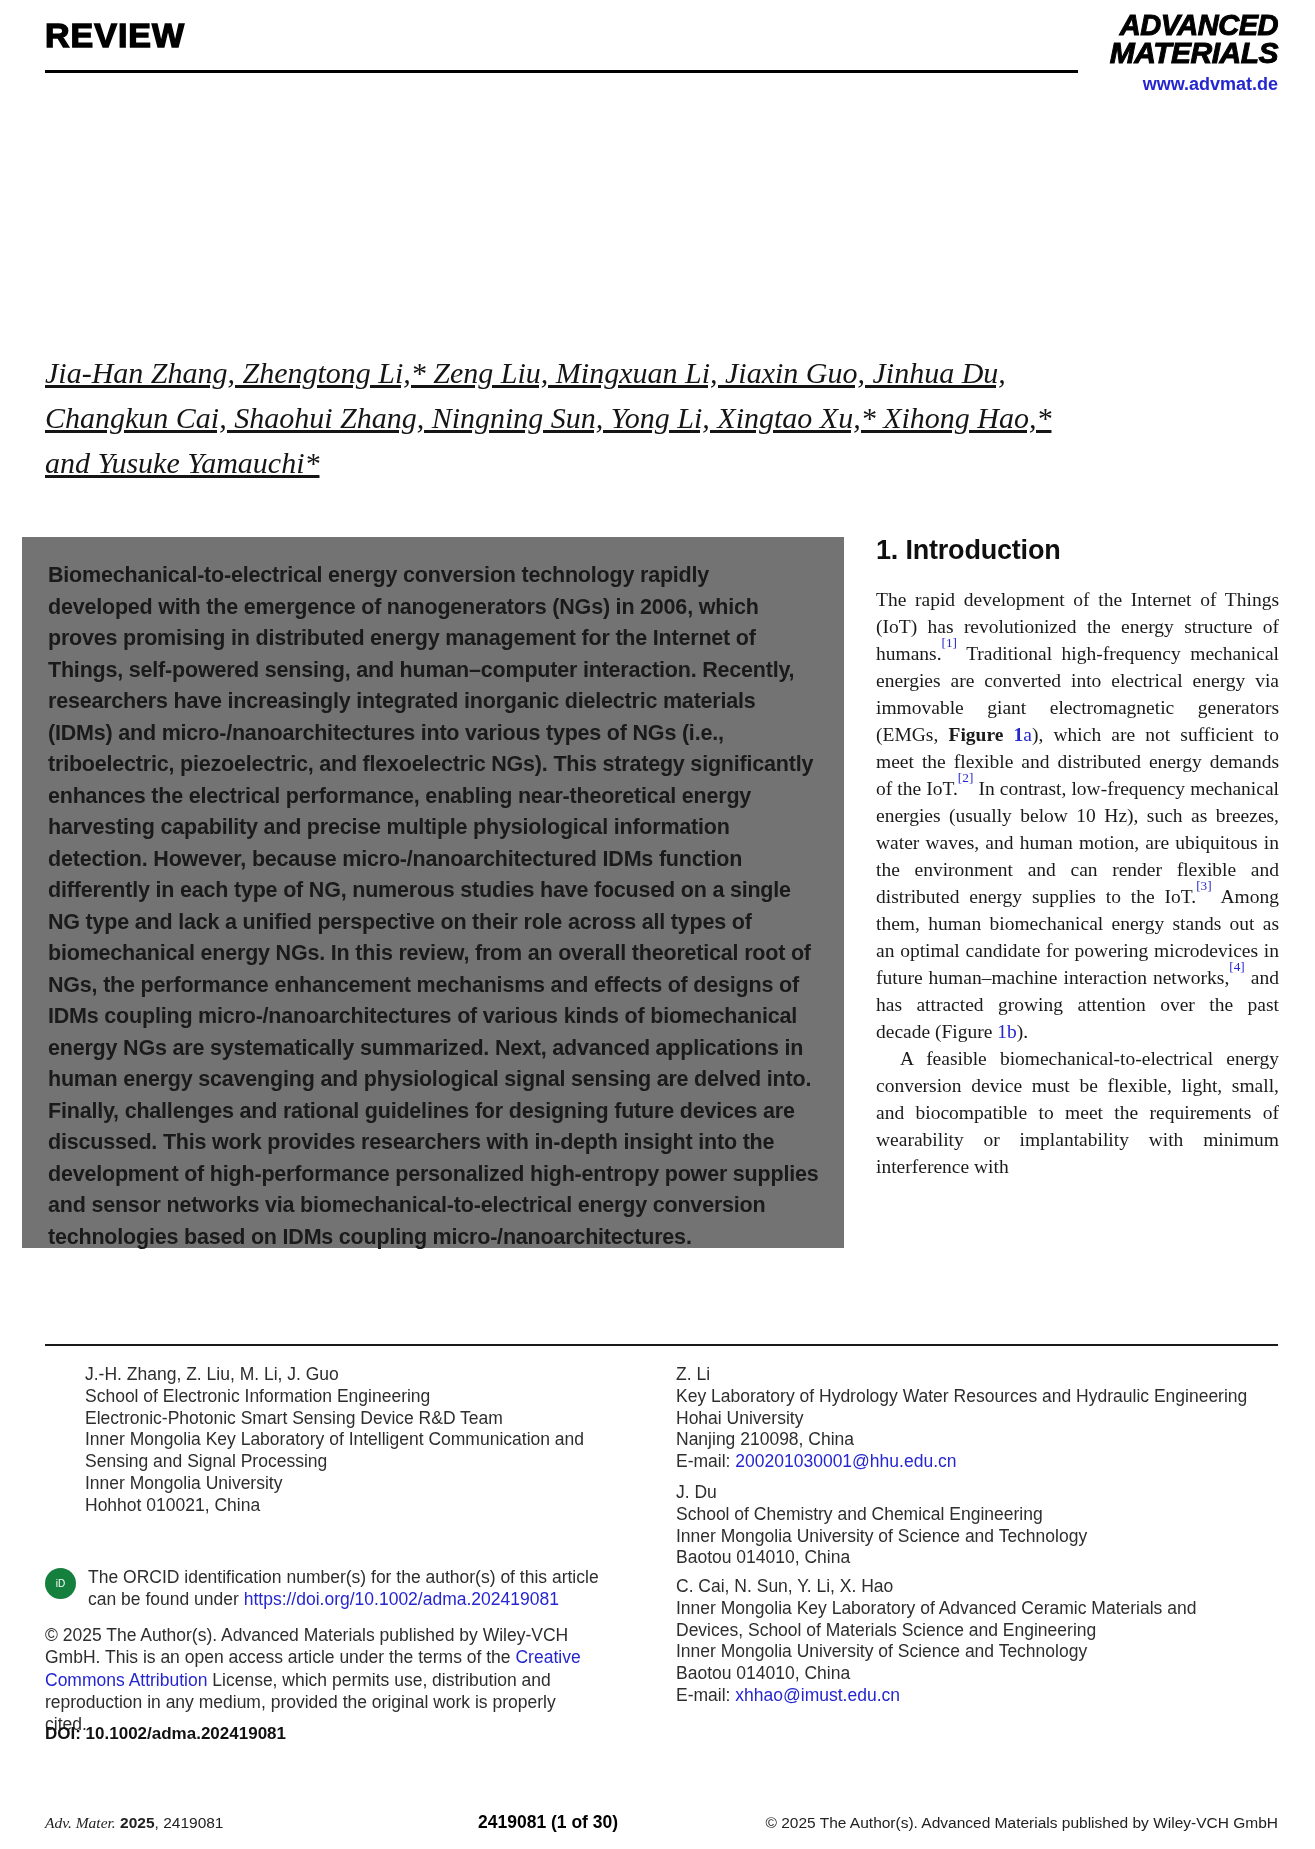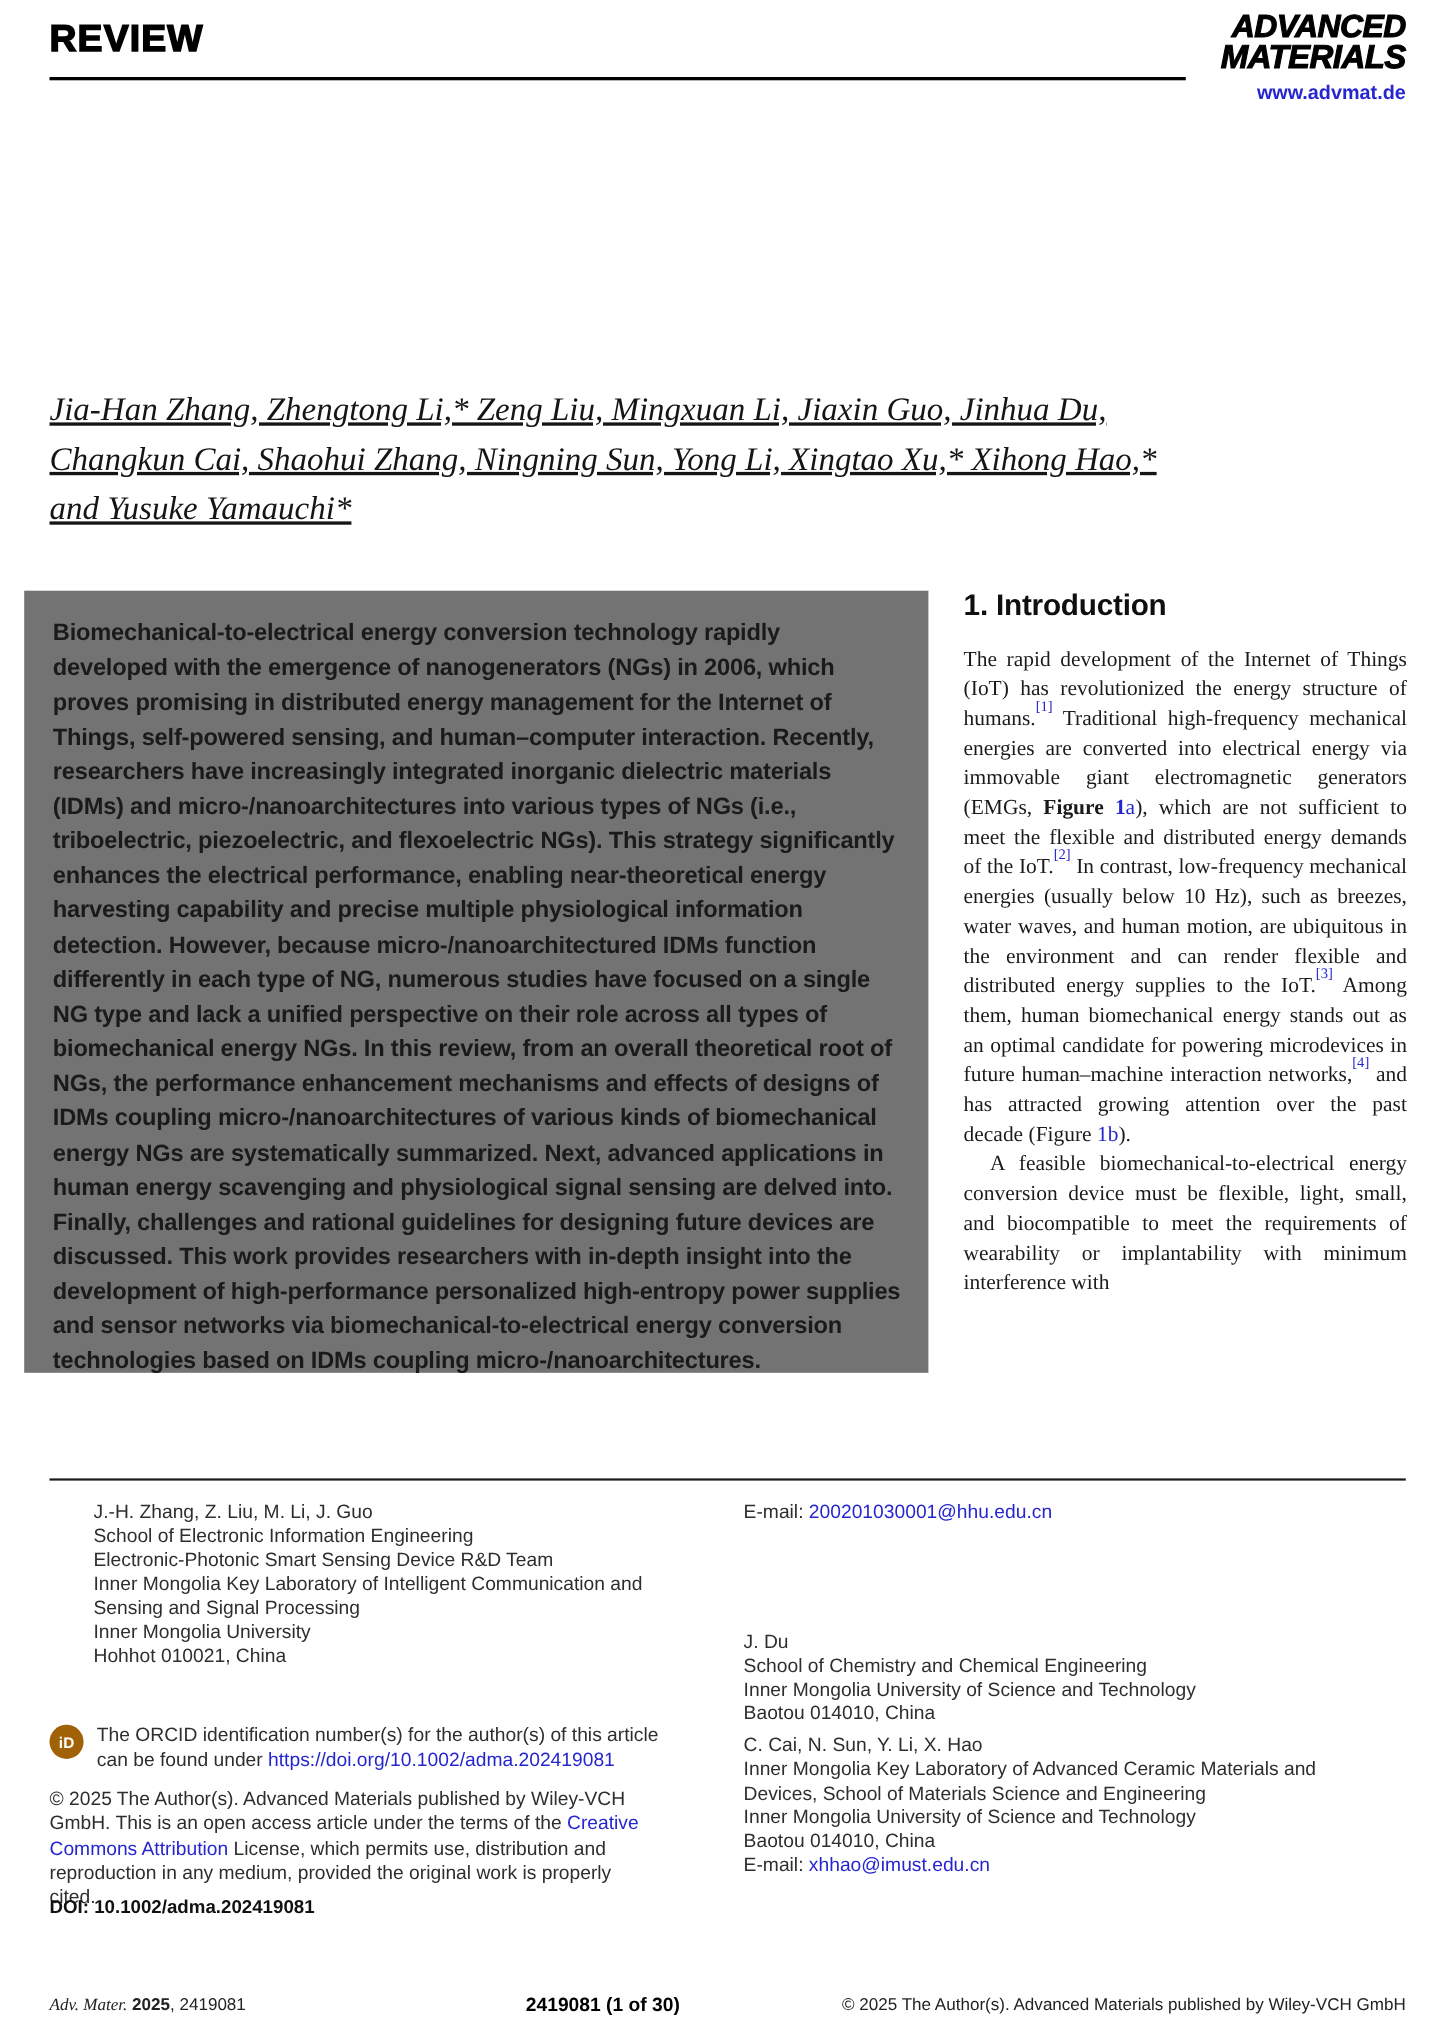--- a/index.html
+++ b/index.html
@@ -82,21 +82,21 @@
   }
   .fn{
     font-size:17.5px; line-height:21.8px; color:#2e2e2e; letter-spacing:0;
   }
   .aff-left{ position:absolute; left:45px; top:1364px; width:580px;margin-left:40px; }
   .orcid-row{
     position:absolute; left:45px; top:1566px; width:580px; display:flex; gap:12px;
   }
   .orcid-icon{
     flex:0 0 31px; width:31px; height:31px; border-radius:50%;
-    background:#a16207; color:#ffffff; font-weight:700; font-size:14px;
+    background:#15803d; color:#ffffff; font-weight:400; font-size:10px;
     display:flex; align-items:center; justify-content:center; margin-top:2px;
   }
   .orcid-row p{ font-size:17.5px; line-height:22px; color:#2e2e2e; }
   .license{
     position:absolute; left:45px; top:1624px; width:555px;
     font-size:17.5px; line-height:22.3px; color:#2e2e2e;
   }
   .doi-line{
     position:absolute; left:45px; top:1724px;
     font-size:17px; font-weight:700; color:#111;
@@ -162,20 +162,24 @@
         <span data-bind="page.orcid.icon">iD</span>
       </span>
     <p><span data-bind="page.orcid.s1">The ORCID identification number(s) for the author(s) of this article can be found under </span><a class="link" data-bind="page.orcid.link">https://doi.org/10.1002/adma.202419081</a></p>
   </div>
 
   <p class="license"><span data-bind="page.license.s1">© 2025 The Author(s). Advanced Materials published by Wiley-VCH GmbH.  This is an open access article under the terms of the </span><a class="link" data-bind="page.license.link">Creative Commons Attribution</a><span data-bind="page.license.s2"> License, which permits use, distribution and reproduction in any medium, provided the original work is properly cited.</span></p>
 
   <p class="doi-line" data-bind="page.doi">DOI: 10.1002/adma.202419081</p>
 
   <div class="fn aff-right-1">
+    <div data-bind-lines="page.affiliations_right.group1_lines">Z. Li
+Key Laboratory of Hydrology Water Resources and Hydraulic Engineering
+Hohai University
+Nanjing 210098, China</div>
     <div class="email-line"><span data-bind="page.affiliations_right.group1_email_label">E-mail: </span><a class="link" data-bind="page.affiliations_right.group1_email">200201030001@hhu.edu.cn</a></div>
   </div>
 
   <div class="fn aff-right-2">
     <div data-bind-lines="page.affiliations_right.group2_lines">J. Du
 School of Chemistry and Chemical Engineering
 Inner Mongolia University of Science and Technology
 Baotou 014010, China</div>
   </div>
 

